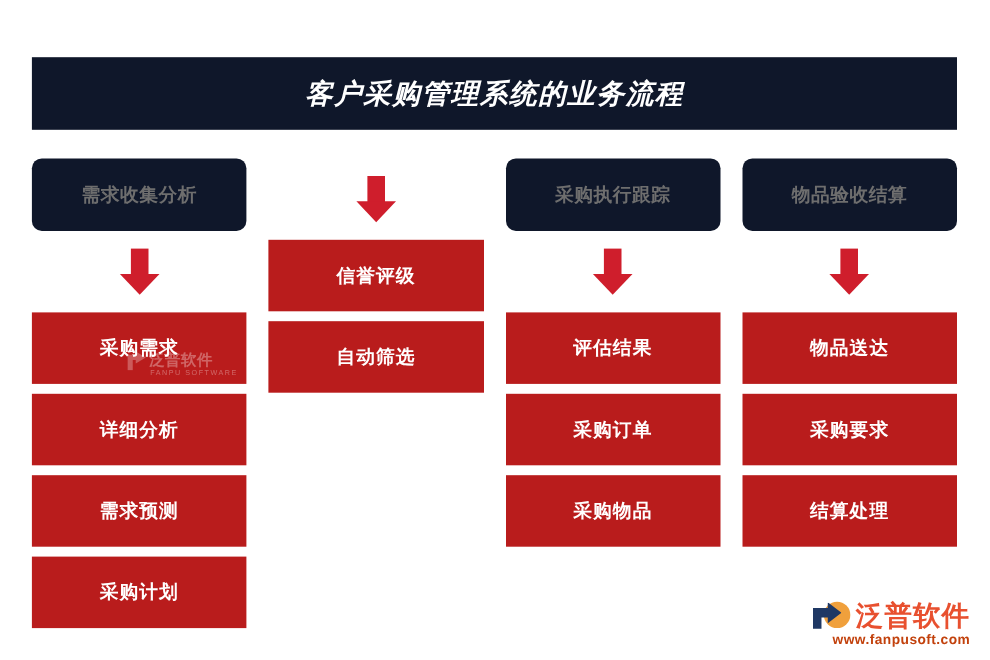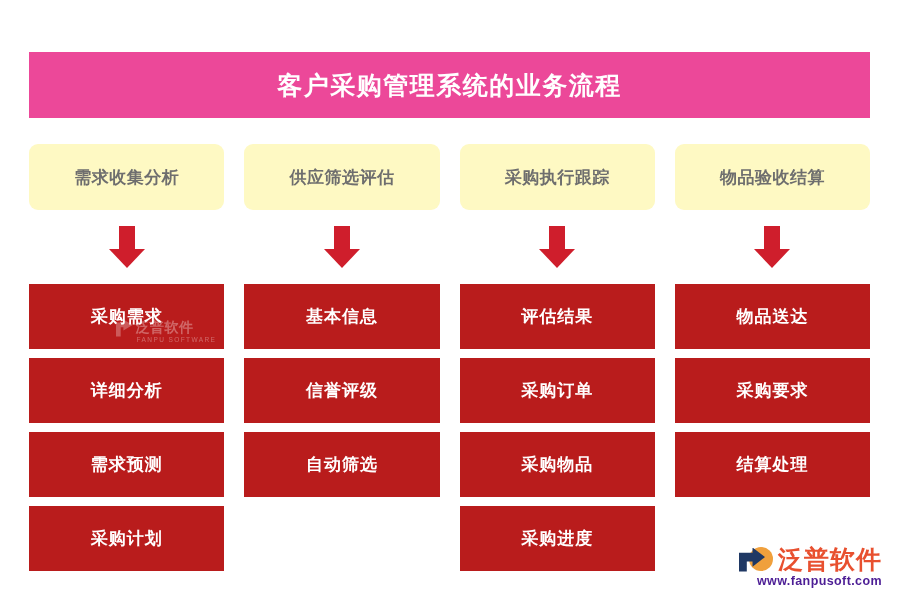--- a/index.html
+++ b/index.html
@@ -18,24 +18,25 @@
     background: #ffffff;
   }
 
   
   .title-banner {
     position: absolute;
     left: 29px;
     top: 52px;
     width: 841px;
     height: 66px;
-    background: #ec4899;
+    background: #0f172a;
     display: flex;
     align-items: center;
     justify-content: center;
+    font-style: italic;
   }
   .title-text {
     color: #ffffff;
     font-size: 25px;
     font-weight: bold;
     letter-spacing: 1.5px;
   }
 
   
   .columns {
@@ -48,21 +49,21 @@
   }
   .column {
     width: 199px;
     display: flex;
     flex-direction: column;
   }
 
   
   .stage-header {
     height: 66px;
-    background: #fef9c3;
+    background: #0f172a;
     border-radius: 9px;
     display: flex;
     align-items: center;
     justify-content: center;
   }
   .stage-header-text {
     color: #6e6e6e;
     font-size: 17px;
     font-weight: bold;
     letter-spacing: 0.5px;
@@ -195,21 +196,21 @@
     background: #1f3864;
     clip-path: polygon(0% 22%, 52% 22%, 52% 0%, 100% 40%, 52% 80%, 52% 58%, 30% 58%, 30% 100%, 0% 100%);
   }
   .brand-cn {
     color: #e8502f;
     font-size: 25px;
     font-weight: bold;
     letter-spacing: 1px;
   }
   .brand-url {
-    color: #4c1d95;
+    color: #c2410c;
     font-size: 12.5px;
     font-weight: bold;
     letter-spacing: 0.4px;
     margin-top: -2px;
   }
 </style>
 </head>
 <body>
 
 <div class="page">
@@ -245,33 +246,27 @@
       </div>
       <div class="step">
         <span class="step-text">需求预测</span>
       </div>
       <div class="step">
         <span class="step-text">采购计划</span>
       </div>
     </div>
 
     <div class="column">
-      <div class="stage-header">
-        <span class="stage-header-text">供应筛选评估</span>
-      </div>
       <div class="arrow-wrap">
         <div class="arrow">
           <div class="shaft"></div>
           <div class="head"></div>
         </div>
       </div>
       <div class="step">
-        <span class="step-text">基本信息</span>
-      </div>
-      <div class="step">
         <span class="step-text">信誉评级</span>
       </div>
       <div class="step">
         <span class="step-text">自动筛选</span>
       </div>
     </div>
 
     <div class="column">
       <div class="stage-header">
         <span class="stage-header-text">采购执行跟踪</span>
@@ -283,23 +278,20 @@
         </div>
       </div>
       <div class="step">
         <span class="step-text">评估结果</span>
       </div>
       <div class="step">
         <span class="step-text">采购订单</span>
       </div>
       <div class="step">
         <span class="step-text">采购物品</span>
-      </div>
-      <div class="step">
-        <span class="step-text">采购进度</span>
       </div>
     </div>
 
     <div class="column">
       <div class="stage-header">
         <span class="stage-header-text">物品验收结算</span>
       </div>
       <div class="arrow-wrap">
         <div class="arrow">
           <div class="shaft"></div>

